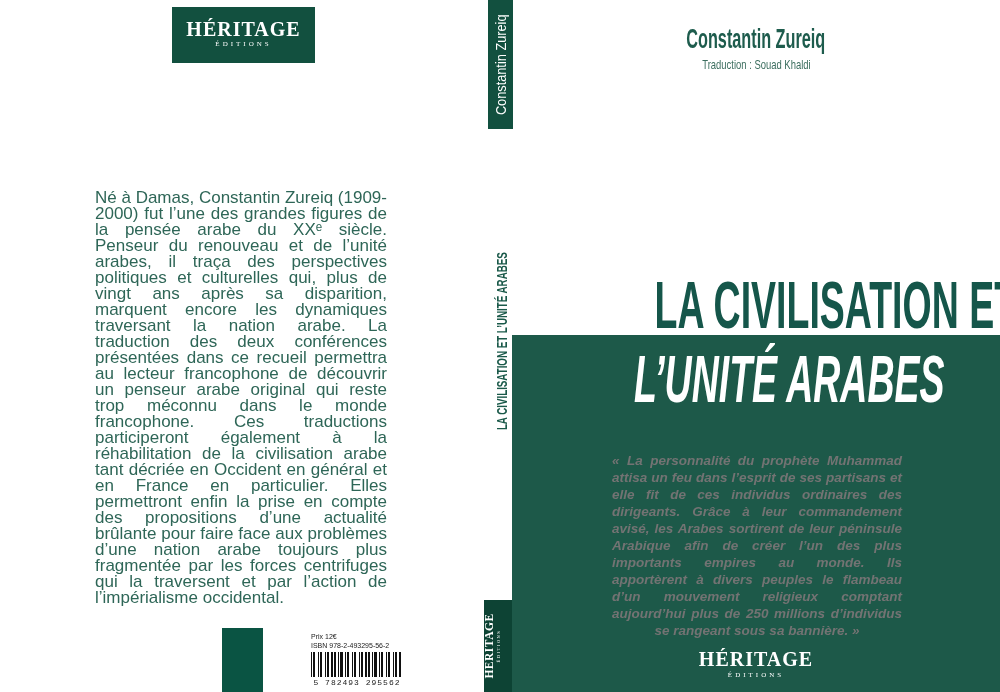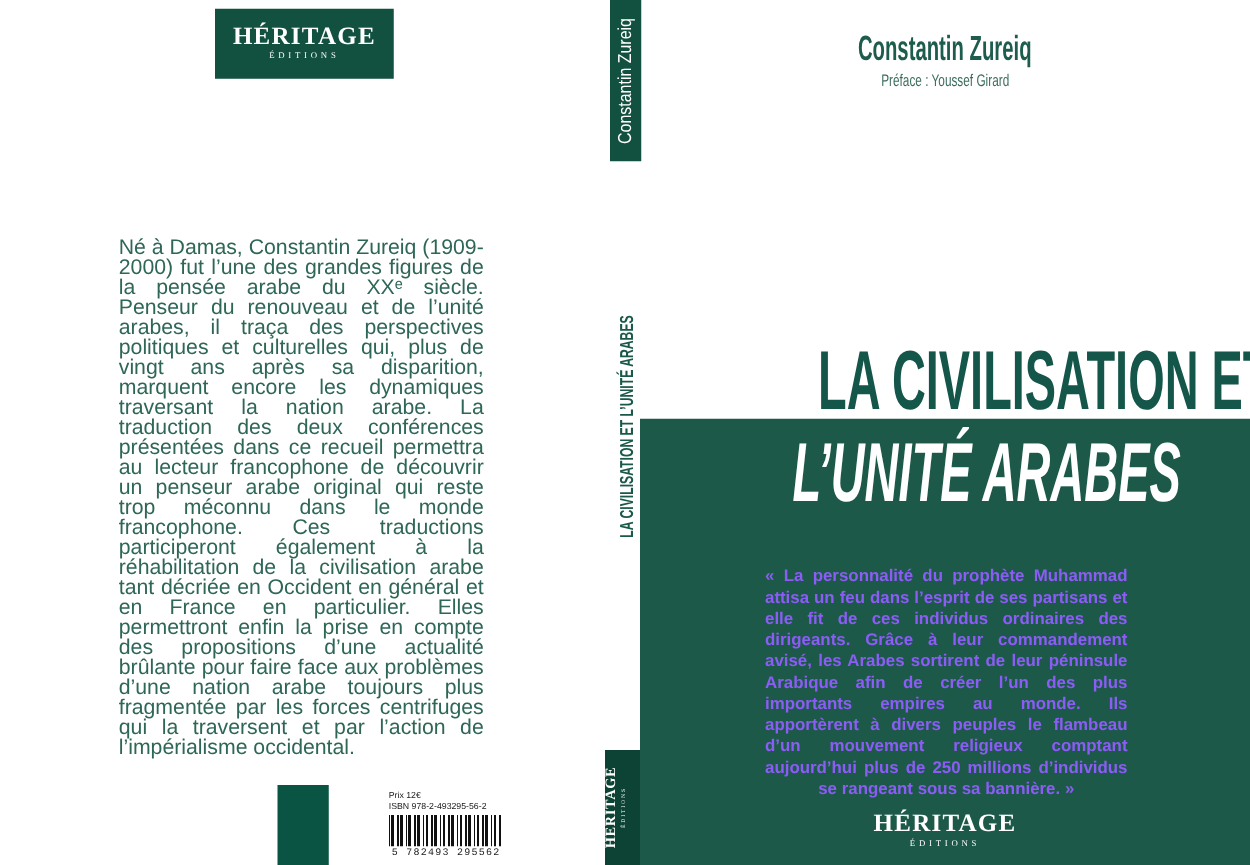--- a/index.html
+++ b/index.html
@@ -51,21 +51,21 @@
   
   .front-author{left:512px;top:22px;width:488px;text-align:center;color:#1e5c4d;
                 font-size:28px;font-weight:700;line-height:34px;}
   .front-credits{left:512px;top:56px;width:488px;text-align:center;color:#3c6e5f;
                  font-size:13.5px;line-height:18px;}
   .green-block{left:512px;top:335px;width:488px;height:357px;}
   .title-line{left:512px;width:488px;text-align:center;font-weight:700;font-size:67px;
               line-height:70px;letter-spacing:0;}
   .title1{top:270px;color:#15564a;}
   .title2{top:344px;color:#ffffff;font-style:italic;}
-  .quote{left:612px;top:452px;width:290px;color:#8b5cf6;font-weight:700;
+  .quote{left:612px;top:452px;width:290px;color:#737373;font-style:italic;font-weight:700;
          font-size:13.5px;line-height:17px;text-align:justify;text-align-last:center;}
   .front-logo{left:512px;top:648px;width:488px;text-align:center;}
   .front-logo .logo-name{font-size:20px;line-height:22px;display:block;}
   .front-logo .logo-imprint{font-size:7px;line-height:10px;display:block;}
 </style>
 </head>
 <body>
 
 <div class="canvas">
 
@@ -108,21 +108,21 @@
     </div>
   </div>
 
   <div class="layer">
 
     <div class="abs front-author">
       <span class="cond sx58">Constantin Zureiq</span>
     </div>
     <div class="abs front-credits">
       <div>
-        <span class="cond sx70">Préface : Youssef Girard</span>
+        <span class="cond sx70">Traduction : Souad Khaldi</span>
       </div>
     </div>
 
     <div class="abs bg-main green-block"></div>
 
     <div class="abs title-line title1">
       <span class="cond sx56">LA CIVILISATION ET</span>
     </div>
     <div class="abs title-line title2">
       <span class="cond sx56">L’UNITÉ ARABES</span>

